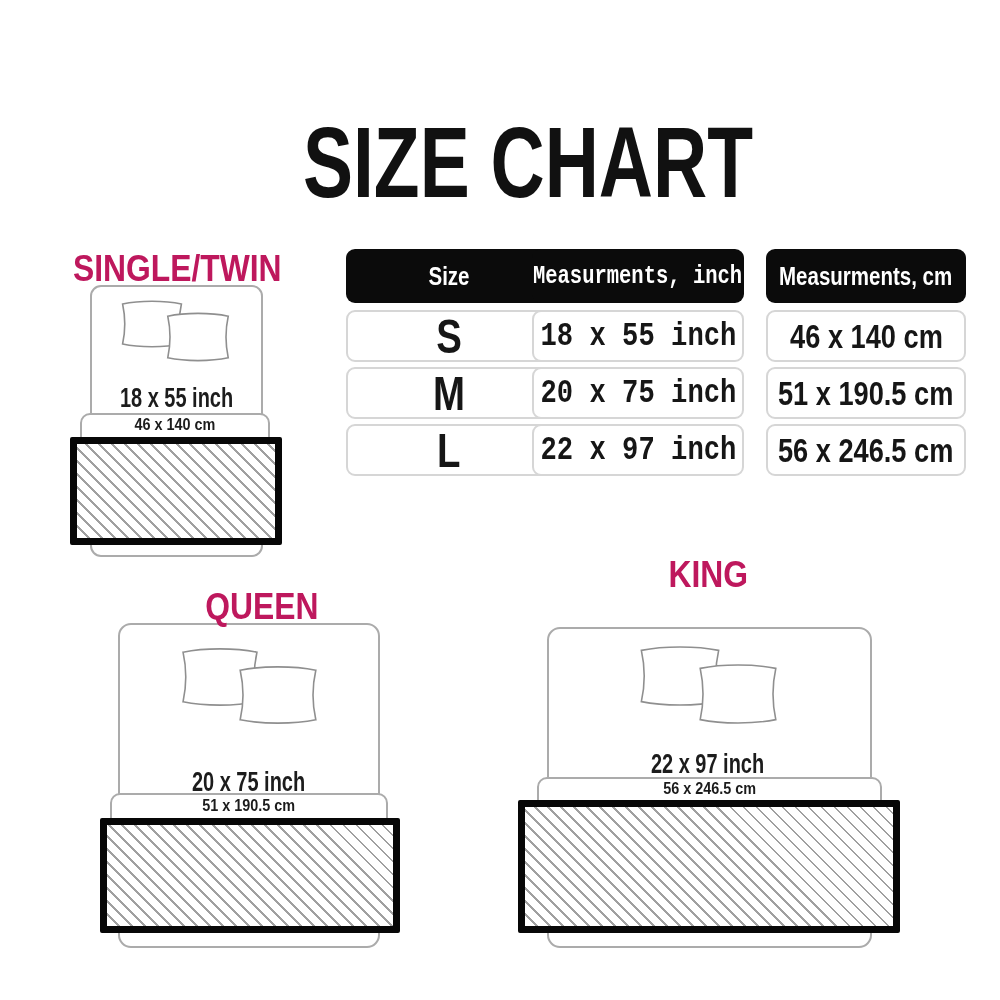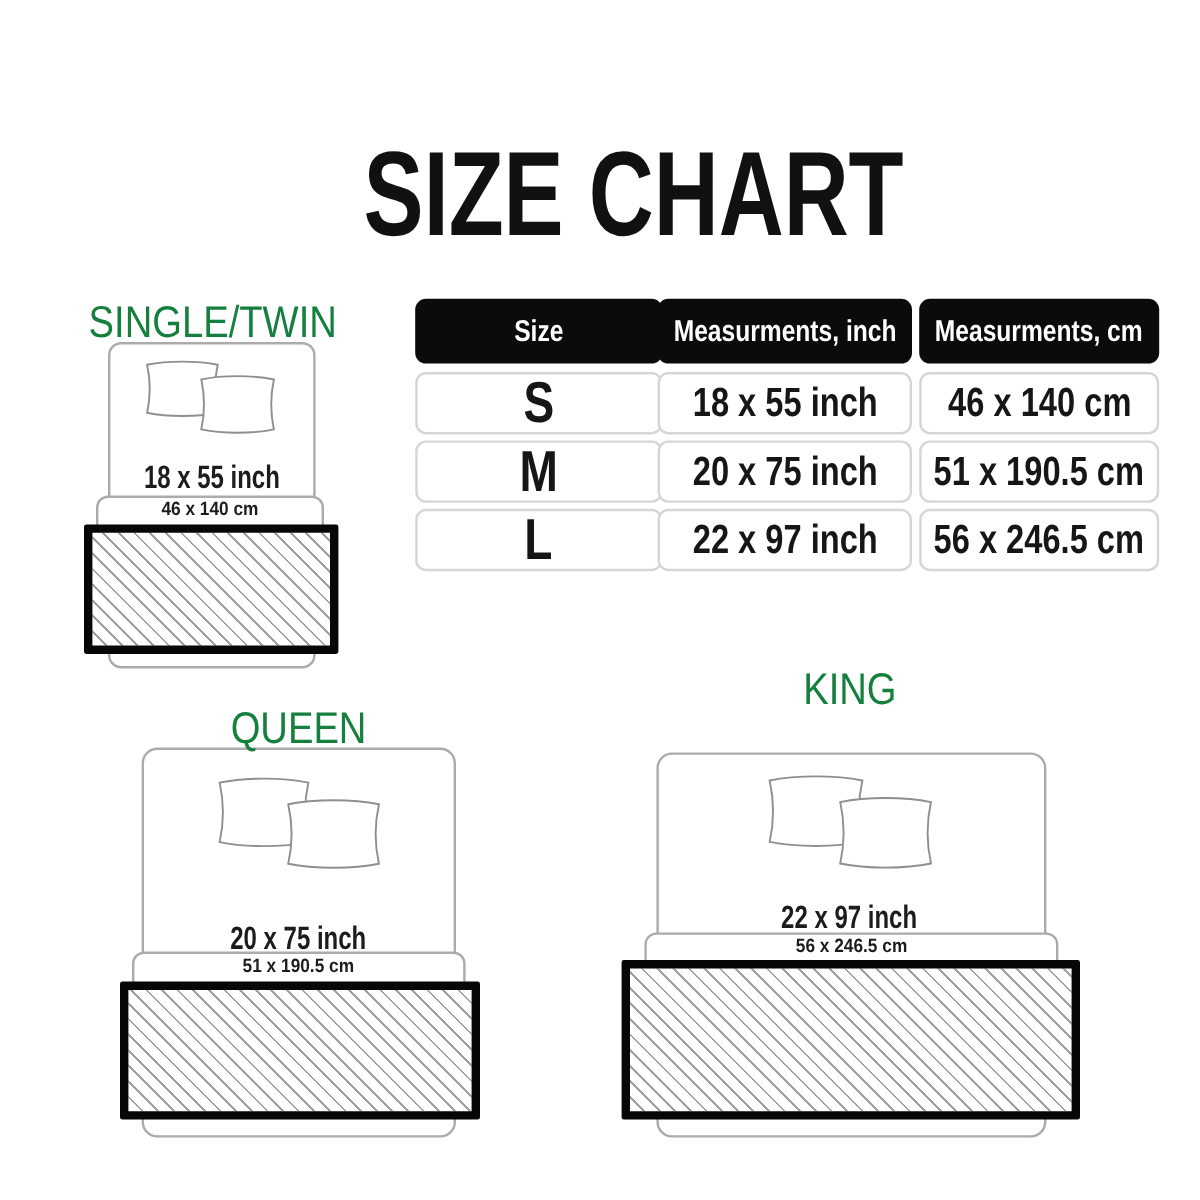--- a/index.html
+++ b/index.html
@@ -32,29 +32,29 @@
     background: #0b0b0b; color: #ffffff; border-radius: 9px;
     font-weight: bold; font-size: 25px; z-index: 5;
   }
   .td {
     background: #ffffff; border: 2px solid #d6d6d6; border-radius: 9px;
     font-weight: bold; color: #161616; box-sizing: border-box;
   }
   .td-size { font-size: 48px; }
   .td-meas { font-size: 34px; }
   .col1 { left: 346px; width: 206px; }
-  .col2 { left: 548px; width: 212px; }
+  .col2 { left: 532px; width: 212px; font-family: Liberation Mono, monospace; }
   .col3 { left: 766px; width: 200px; }
   .rowH { top: 249px; height: 54px; }
   .row1 { top: 310px; height: 52px; }
   .row2 { top: 367px; height: 52px; }
   .row3 { top: 424px; height: 52px; }
 
   
-  .bed-label { font-weight: normal; font-size: 37px; color: #15803d; z-index: 6; }
+  .bed-label { font-weight: bold; font-size: 37px; color: #be185d; z-index: 6; }
   .bed {
     border: 2px solid #ababab; border-radius: 13px; background: #ffffff;
     box-sizing: border-box; z-index: 1;
   }
   .bracket {
     border: 2px solid #ababab; border-radius: 10px; background: #ffffff;
     box-sizing: border-box; z-index: 2;
   }
   .runner {
     border: 7px solid #070707; border-radius: 2px;
@@ -72,21 +72,21 @@
   #st-label   { left: 60px;  top: 248px; width: 234px; }
   #st-bed     { left: 90px;  top: 285px; width: 173px; height: 272px; border-radius: 11px; }
   #st-p1      { left: 117px; top: 299px; width: 70px;  height: 50px; }
   #st-p2      { left: 162px; top: 311px; width: 72px;  height: 52px; }
   #st-inch    { left: 60px;  top: 383px; width: 234px; height: 30px; }
   #st-bracket { left: 80px;  top: 413px; width: 190px; height: 80px; }
   #st-cm      { left: 80px;  top: 414px; width: 190px; height: 22px; }
   #st-runner  { left: 70px;  top: 437px; width: 212px; height: 108px; }
 
   
-  #q-label   { left: 129px; top: 586px; width: 240px; }
+  #q-label   { left: 142px; top: 586px; width: 240px; }
   #q-bed     { left: 118px; top: 623px; width: 262px; height: 325px; }
   #q-p1      { left: 176px; top: 646px; width: 88px;  height: 62px; }
   #q-p2      { left: 233px; top: 664px; width: 90px;  height: 62px; }
   #q-inch    { left: 129px; top: 767px; width: 240px; height: 30px; }
   #q-bracket { left: 110px; top: 793px; width: 278px; height: 80px; }
   #q-cm      { left: 110px; top: 795px; width: 278px; height: 22px; }
   #q-runner  { left: 100px; top: 818px; width: 300px; height: 115px; }
 
   
   #k-label   { left: 588px; top: 554px; width: 240px; }

